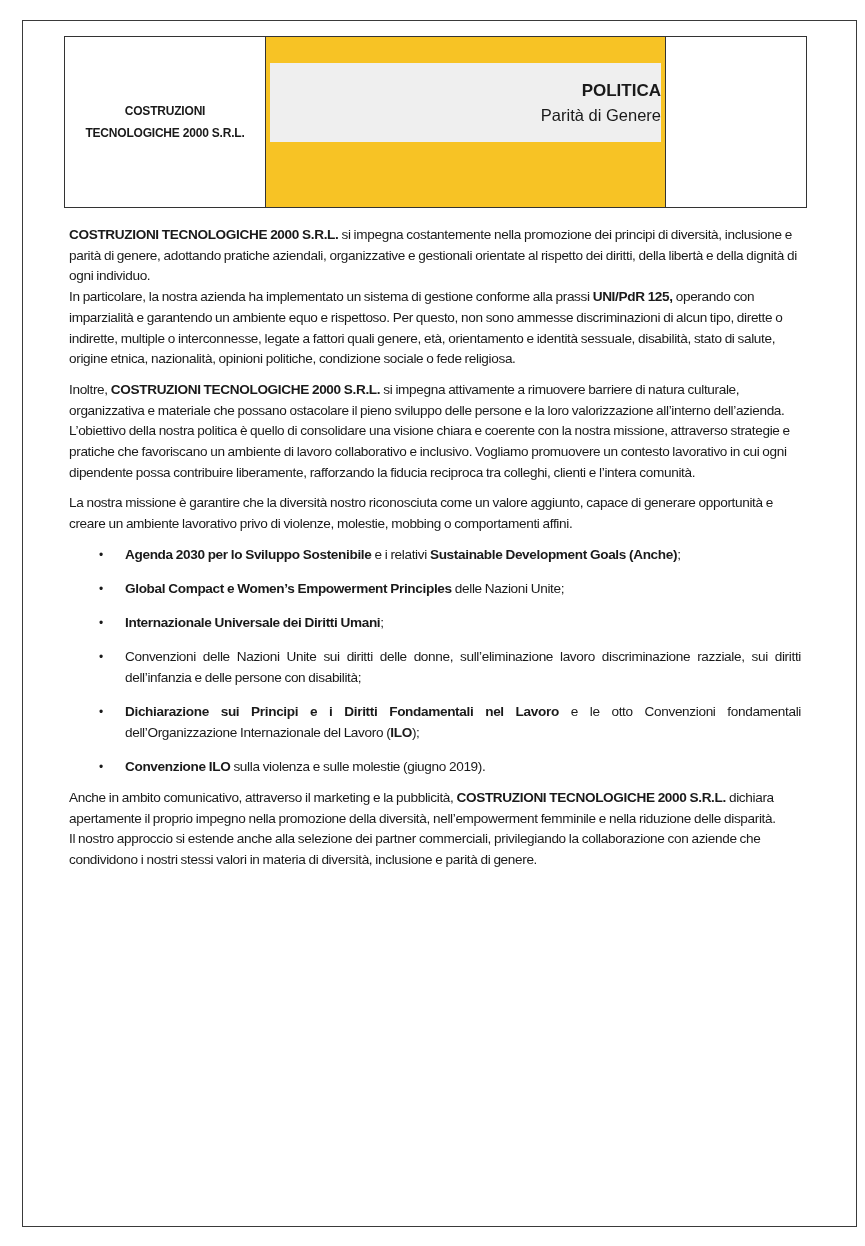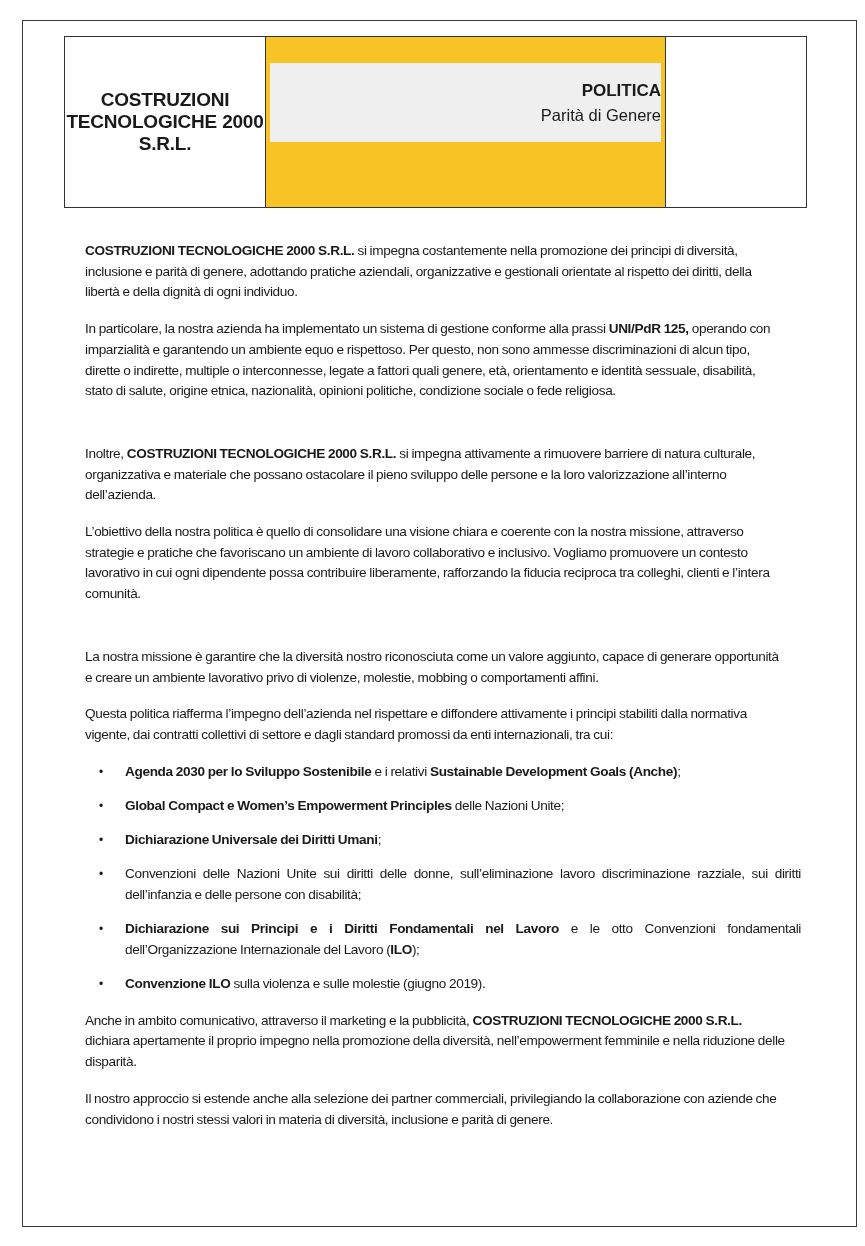--- a/index.html
+++ b/index.html
@@ -40,21 +40,21 @@
       flex-direction: column;
       align-items: center;
       justify-content: center;
       text-align: center;
     }
     .hcell-left {
       width: 201px;
       border-right: 1.5px solid #333;
       font-family: "Liberation Sans", "DejaVu Sans", sans-serif;
       font-weight: bold;
-      font-size: 19px;
+      font-size: 12px;
       line-height: 22px;
       letter-spacing: -0.2px;
     }
     .hcell-mid {
       width: 400px;
       background: #f7c325;
       border-right: 1.5px solid #333;
       position: relative;
       padding: 0 4px;
     }
@@ -95,21 +95,21 @@
       left: 69px;
       top: 225px;
       width: 732px;
       font-family: "Liberation Sans", "DejaVu Sans", sans-serif;
       font-size: 13.6px;
       line-height: 20.7px;
       letter-spacing: -0.35px;
       word-spacing: -0.4px;
     }
     .content p {
-      margin: 16px;
+      margin: 0;
     }
     .gap {
       height: 10px;
     }
     b {
       font-weight: bold;
     }
     ul.refs {
       list-style: none;
       margin: 10px 0 10px 0;
@@ -154,26 +154,25 @@
   <p><span>In particolare, la nostra azienda ha implementato un sistema di gestione conforme alla prassi </span><b>UNI/PdR 125,</b><span> operando con imparzialità e garantendo un ambiente equo e rispettoso. Per questo, non sono ammesse discriminazioni di alcun tipo, dirette o indirette, multiple o interconnesse, legate a fattori quali genere, età, orientamento e identità sessuale, disabilità, stato di salute, origine etnica, nazionalità, opinioni politiche, condizione sociale o fede religiosa.</span></p>
 
   <div class="gap"></div>
 
   <p><span>Inoltre, </span><b>COSTRUZIONI TECNOLOGICHE 2000 S.R.L.</b><span> si impegna attivamente a rimuovere barriere di natura culturale, organizzativa e materiale che possano ostacolare il pieno sviluppo delle persone e la loro valorizzazione all’interno dell’azienda.</span></p>
   <p>L’obiettivo della nostra politica è quello di consolidare una visione chiara e coerente con la nostra missione, attraverso strategie e pratiche che favoriscano un ambiente di lavoro collaborativo e inclusivo. Vogliamo promuovere un contesto lavorativo in cui ogni dipendente possa contribuire liberamente, rafforzando la fiducia reciproca tra colleghi, clienti e l’intera comunità.</p>
 
   <div class="gap"></div>
 
   <p>La nostra missione è garantire che la diversità nostro riconosciuta come un valore aggiunto, capace di generare opportunità e creare un ambiente lavorativo privo di violenze, molestie, mobbing o comportamenti affini.</p>
-  <p>Questa politica riafferma l’impegno dell’azienda nel rispettare e diffondere attivamente i principi stabiliti dalla normativa vigente, dai contratti collettivi di settore e dagli standard promossi da enti internazionali, tra cui:</p>
 
   <ul class="refs">
     <li><span class="bullet">•</span><b>Agenda 2030 per lo Sviluppo Sostenibile</b><span> e i relativi </span><b>Sustainable Development Goals (Anche)</b><span>;</span></li>
     <li><span class="bullet">•</span><b>Global Compact e Women’s Empowerment Principles</b><span> delle Nazioni Unite;</span></li>
-    <li><span class="bullet">•</span><b>Dichiarazione Universale dei Diritti Umani</b><span>;</span></li>
+    <li><span class="bullet">•</span><b>Internazionale Universale dei Diritti Umani</b><span>;</span></li>
     <li><span class="bullet">•</span><span>Convenzioni delle Nazioni Unite sui diritti delle donne, sull’eliminazione lavoro discriminazione razziale, sui diritti dell’infanzia e delle persone con disabilità;</span></li>
     <li><span class="bullet">•</span><b>Dichiarazione sui Principi e i Diritti Fondamentali nel Lavoro</b><span> e le otto Convenzioni fondamentali dell’Organizzazione Internazionale del Lavoro (</span><b>ILO</b><span>);</span></li>
     <li><span class="bullet">•</span><b>Convenzione ILO</b><span> sulla violenza e sulle molestie (giugno 2019).</span></li>
   </ul>
 
   <p><span>Anche in ambito comunicativo, attraverso il marketing e la pubblicità, </span><b>COSTRUZIONI TECNOLOGICHE 2000 S.R.L.</b><span> dichiara apertamente il proprio impegno nella promozione della diversità, nell’empowerment femminile e nella riduzione delle disparità.</span></p>
   <p>Il nostro approccio si estende anche alla selezione dei partner commerciali, privilegiando la collaborazione con aziende che condividono i nostri stessi valori in materia di diversità, inclusione e parità di genere.</p>
 </div>
 
 </body></html>

